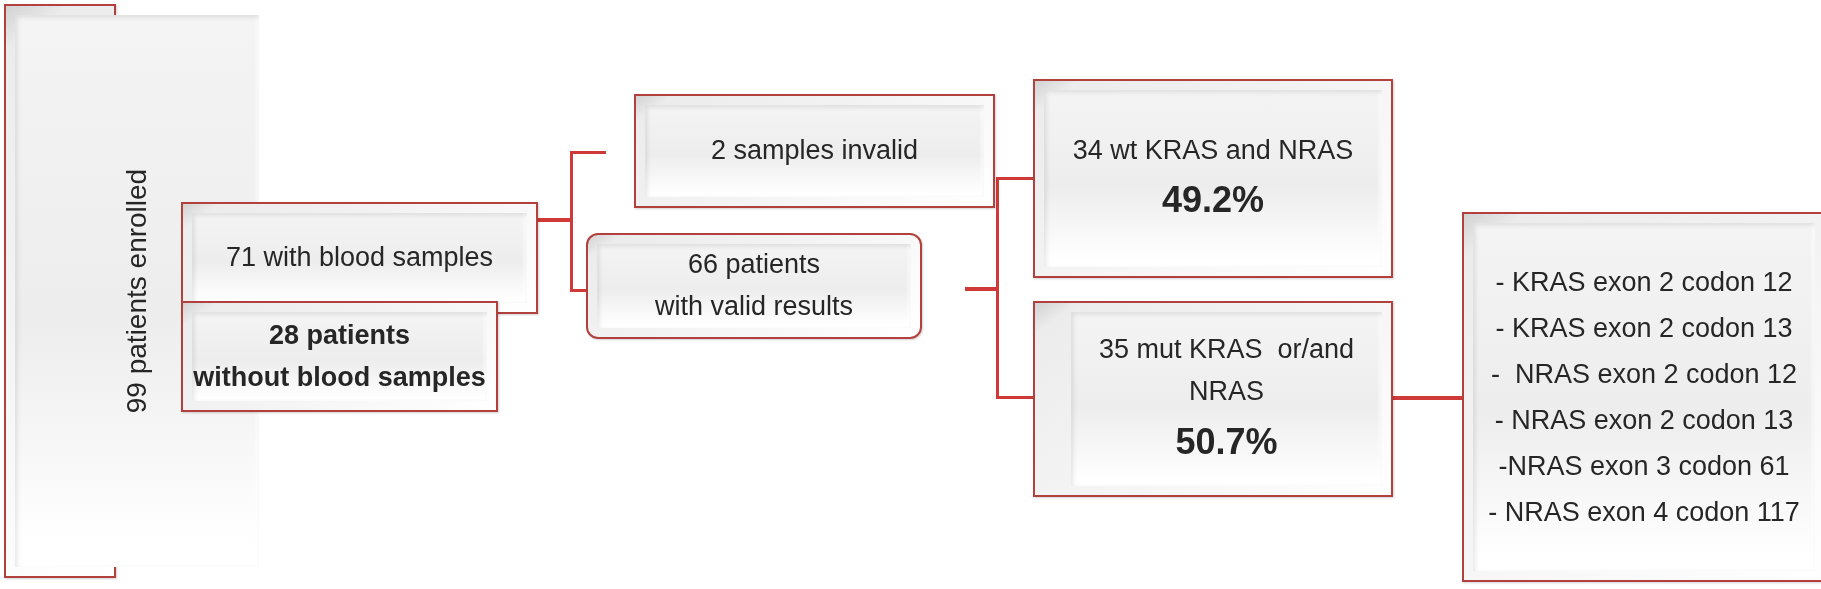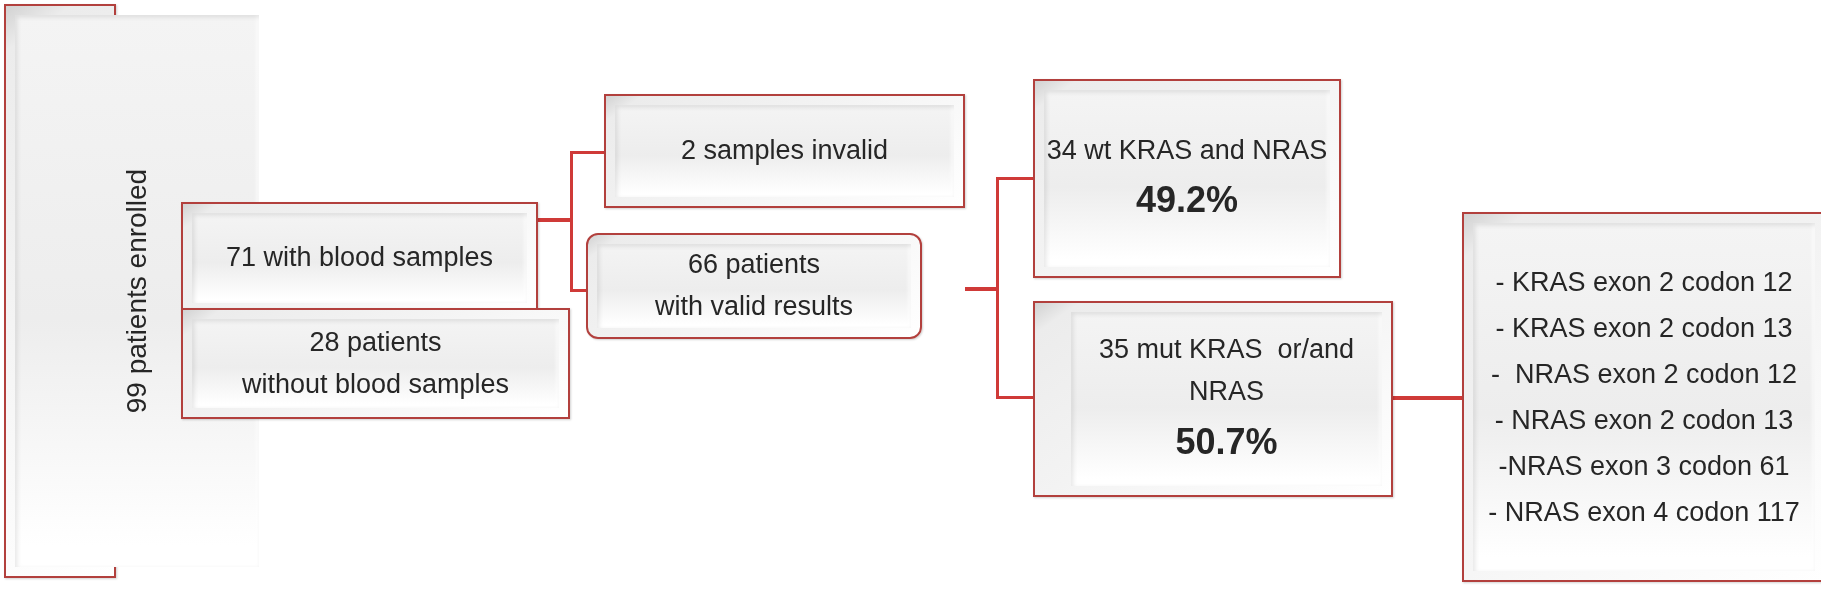--- a/index.html
+++ b/index.html
@@ -98,41 +98,41 @@
       <span class="vertical-text">99 patients enrolled</span>
     </div>
   </div>
 
   <div class="box" style="left:181px; top:164px; width:357px; height:112px;margin-top:38px;">
     <div class="bevel">
       <span class="box-text">71 with blood samples</span>
     </div>
   </div>
 
-  <div class="box" style="left:181px; top:308px; width:389px; height:111px;">
+  <div class="box" style="left:181px; top:301px; width:317px; height:111px;font-weight:bold;">
     <div class="bevel">
       <span class="box-text">28 patients</span>
       <span class="box-text">without blood samples</span>
     </div>
   </div>
 
-  <div class="box" style="left:604px; top:94px; width:361px; height:114px;">
+  <div class="box" style="left:634px; top:94px; width:361px; height:114px;">
     <div class="bevel">
       <span class="box-text">2 samples invalid</span>
     </div>
   </div>
 
   <div class="box" style="left:586px; top:233px; width:336px; height:106px;border-radius:12px;">
     <div class="bevel">
       <span class="box-text">66 patients</span>
       <span class="box-text">with valid results</span>
     </div>
   </div>
 
-  <div class="box" style="left:1033px; top:79px; width:308px; height:199px;justify-content:center;">
+  <div class="box" style="left:1033px; top:79px; width:360px; height:199px;justify-content:center;">
     <div class="bevel">
       <span class="box-text">34 wt KRAS and NRAS</span>
       <span class="pct">49.2%</span>
     </div>
   </div>
 
   <div class="box" style="left:1033px; top:301px; width:360px; height:196px;padding-left:36px;">
     <div class="bevel">
       <span class="box-text">35 mut KRAS  or/and  NRAS</span>
       <span class="pct">50.7%</span>

